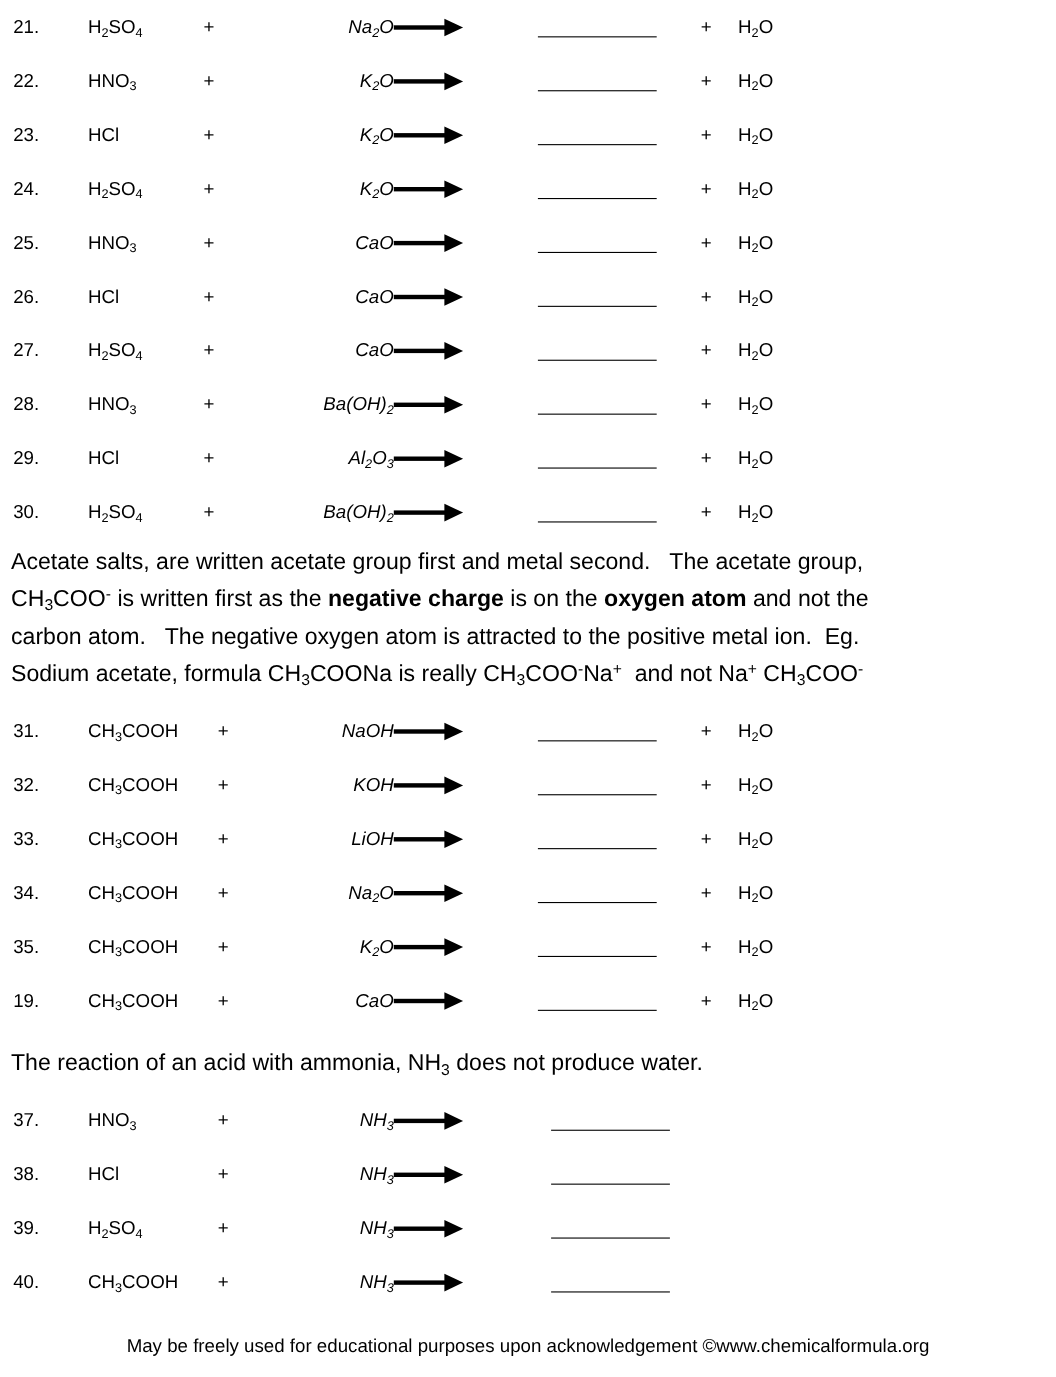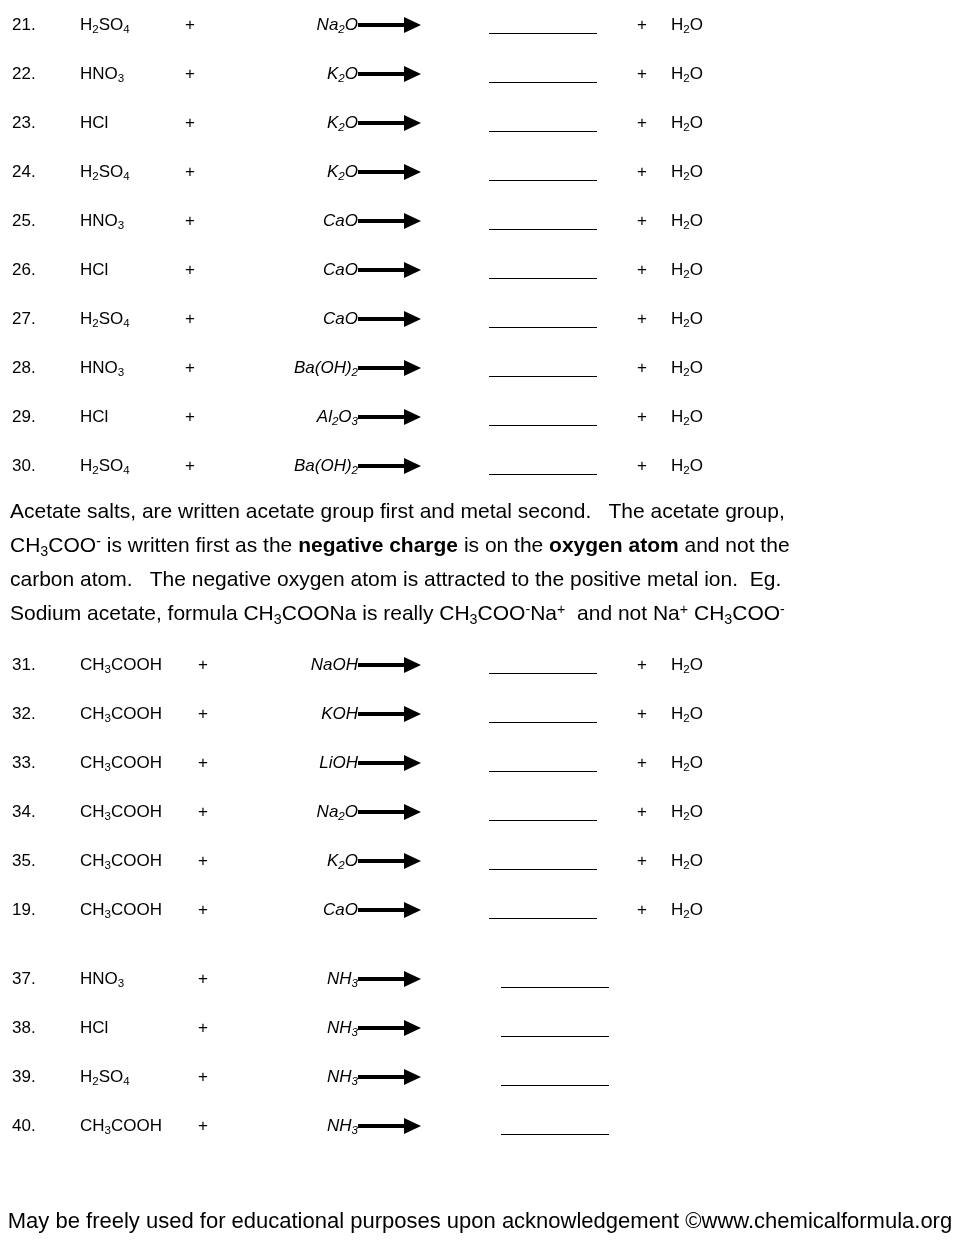--- a/index.html
+++ b/index.html
@@ -139,21 +139,21 @@
   .para b { font-weight: bold; }
 
   .spacer-sm { height: 10px; }
 
   .footer {
     position: absolute;
     left: 0;
     bottom: 18px;
     width: 960px;
     text-align: center;
-    font-size: 22px;
+    font-size: 17px;
   }
 </style>
 </head>
 <body>
 
 <div class="page">
 
   <div>
 
     <div class="eq-row">
@@ -453,20 +453,23 @@
       <span class="eq-blank">
           <span class="blank-line"></span>
         </span>
       <span class="eq-plus2">+</span>
       <span class="eq-water">H<sub>2</sub>O</span>
     </div>
   </div>
 
   <div class="spacer-sm"></div>
 
+  <div class="para tight">
+    <span><span>The reaction of an acid with ammonia, NH</span><sub>3</sub><span> does not produce water.</span></span>
+  </div>
 
   <div class="spacer-sm"></div>
 
   <div class="wide ammonia">
 
     <div class="eq-row">
       <span class="eq-num">37.</span>
       <span class="eq-acid">HNO<sub>3</sub></span>
       <span class="eq-plus1">+</span>
       <span class="eq-base">NH<sub>3</sub></span>

